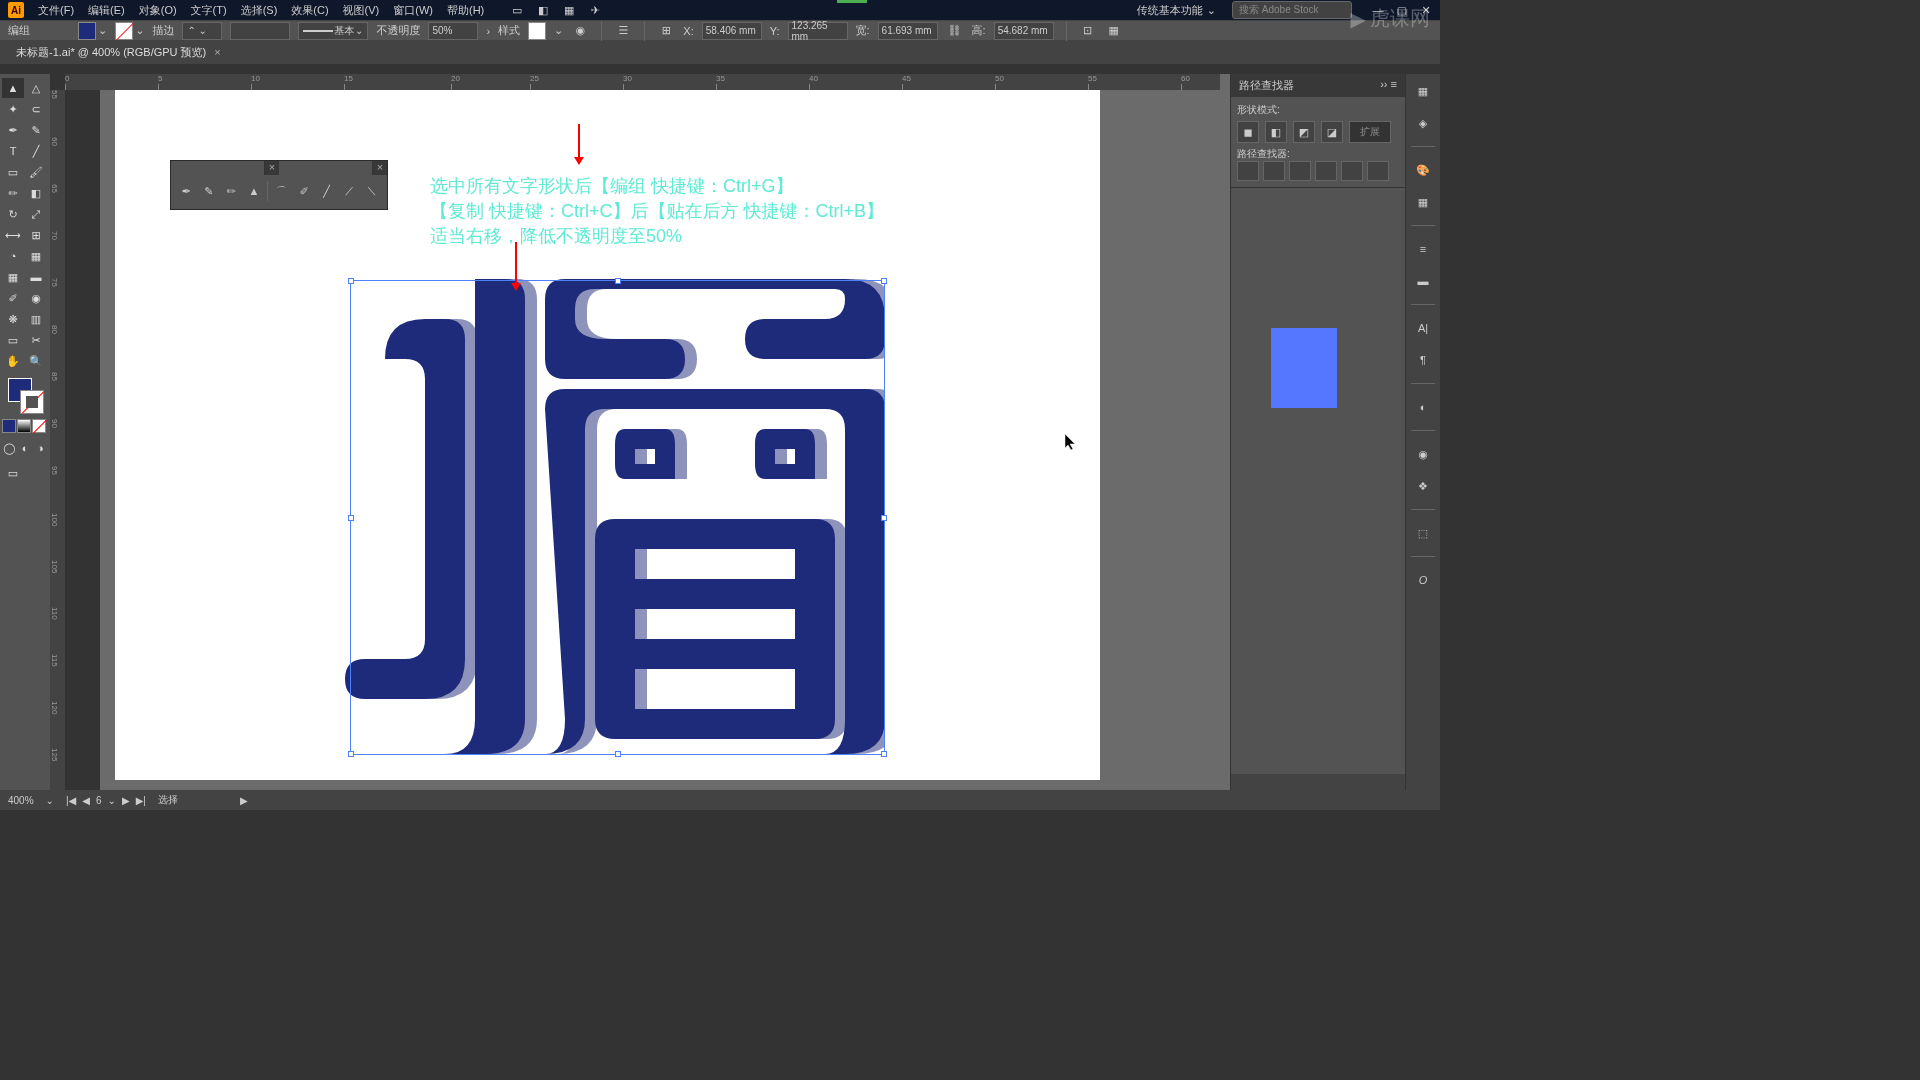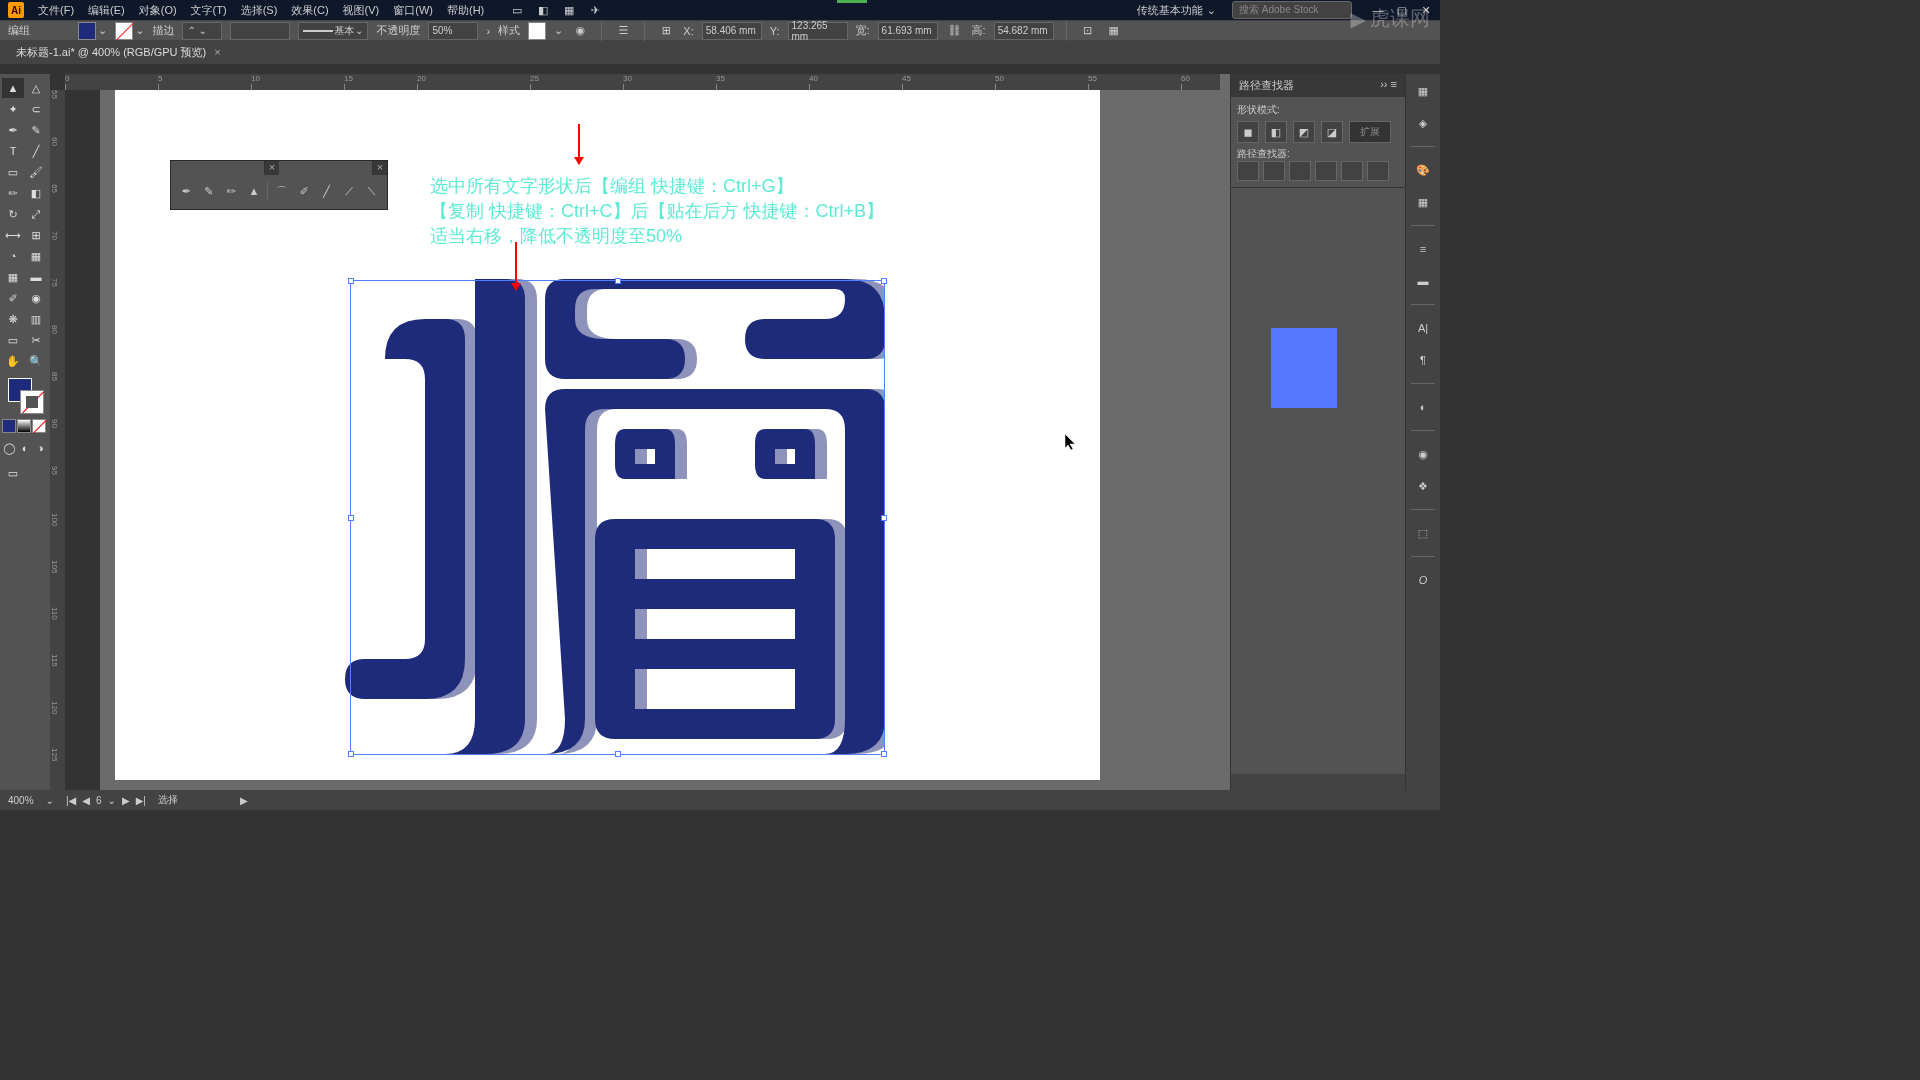--- a/index.html
+++ b/index.html
@@ -178,21 +178,21 @@
     <span>未标题-1.ai* @ 400% (RGB/GPU 预览)</span>
     <span class="close">×</span>
   </div>
 </div>
 
 <div class="ruler-h">
     <div class="tick" style="left: 0px;">0</div>
     <div class="tick" style="left: 93px;">5</div>
     <div class="tick" style="left: 186px;">10</div>
     <div class="tick" style="left: 279px;">15</div>
-    <div class="tick" style="left: 352px;">20</div>
+    <div class="tick" style="left: 386px;">20</div>
     <div class="tick" style="left: 465px;">25</div>
     <div class="tick" style="left: 558px;">30</div>
     <div class="tick" style="left: 651px;">35</div>
     <div class="tick" style="left: 744px;">40</div>
     <div class="tick" style="left: 837px;">45</div>
     <div class="tick" style="left: 930px;">50</div>
     <div class="tick" style="left: 1023px;">55</div>
     <div class="tick" style="left: 1116px;">60</div>
   </div>
 <div class="ruler-v">

